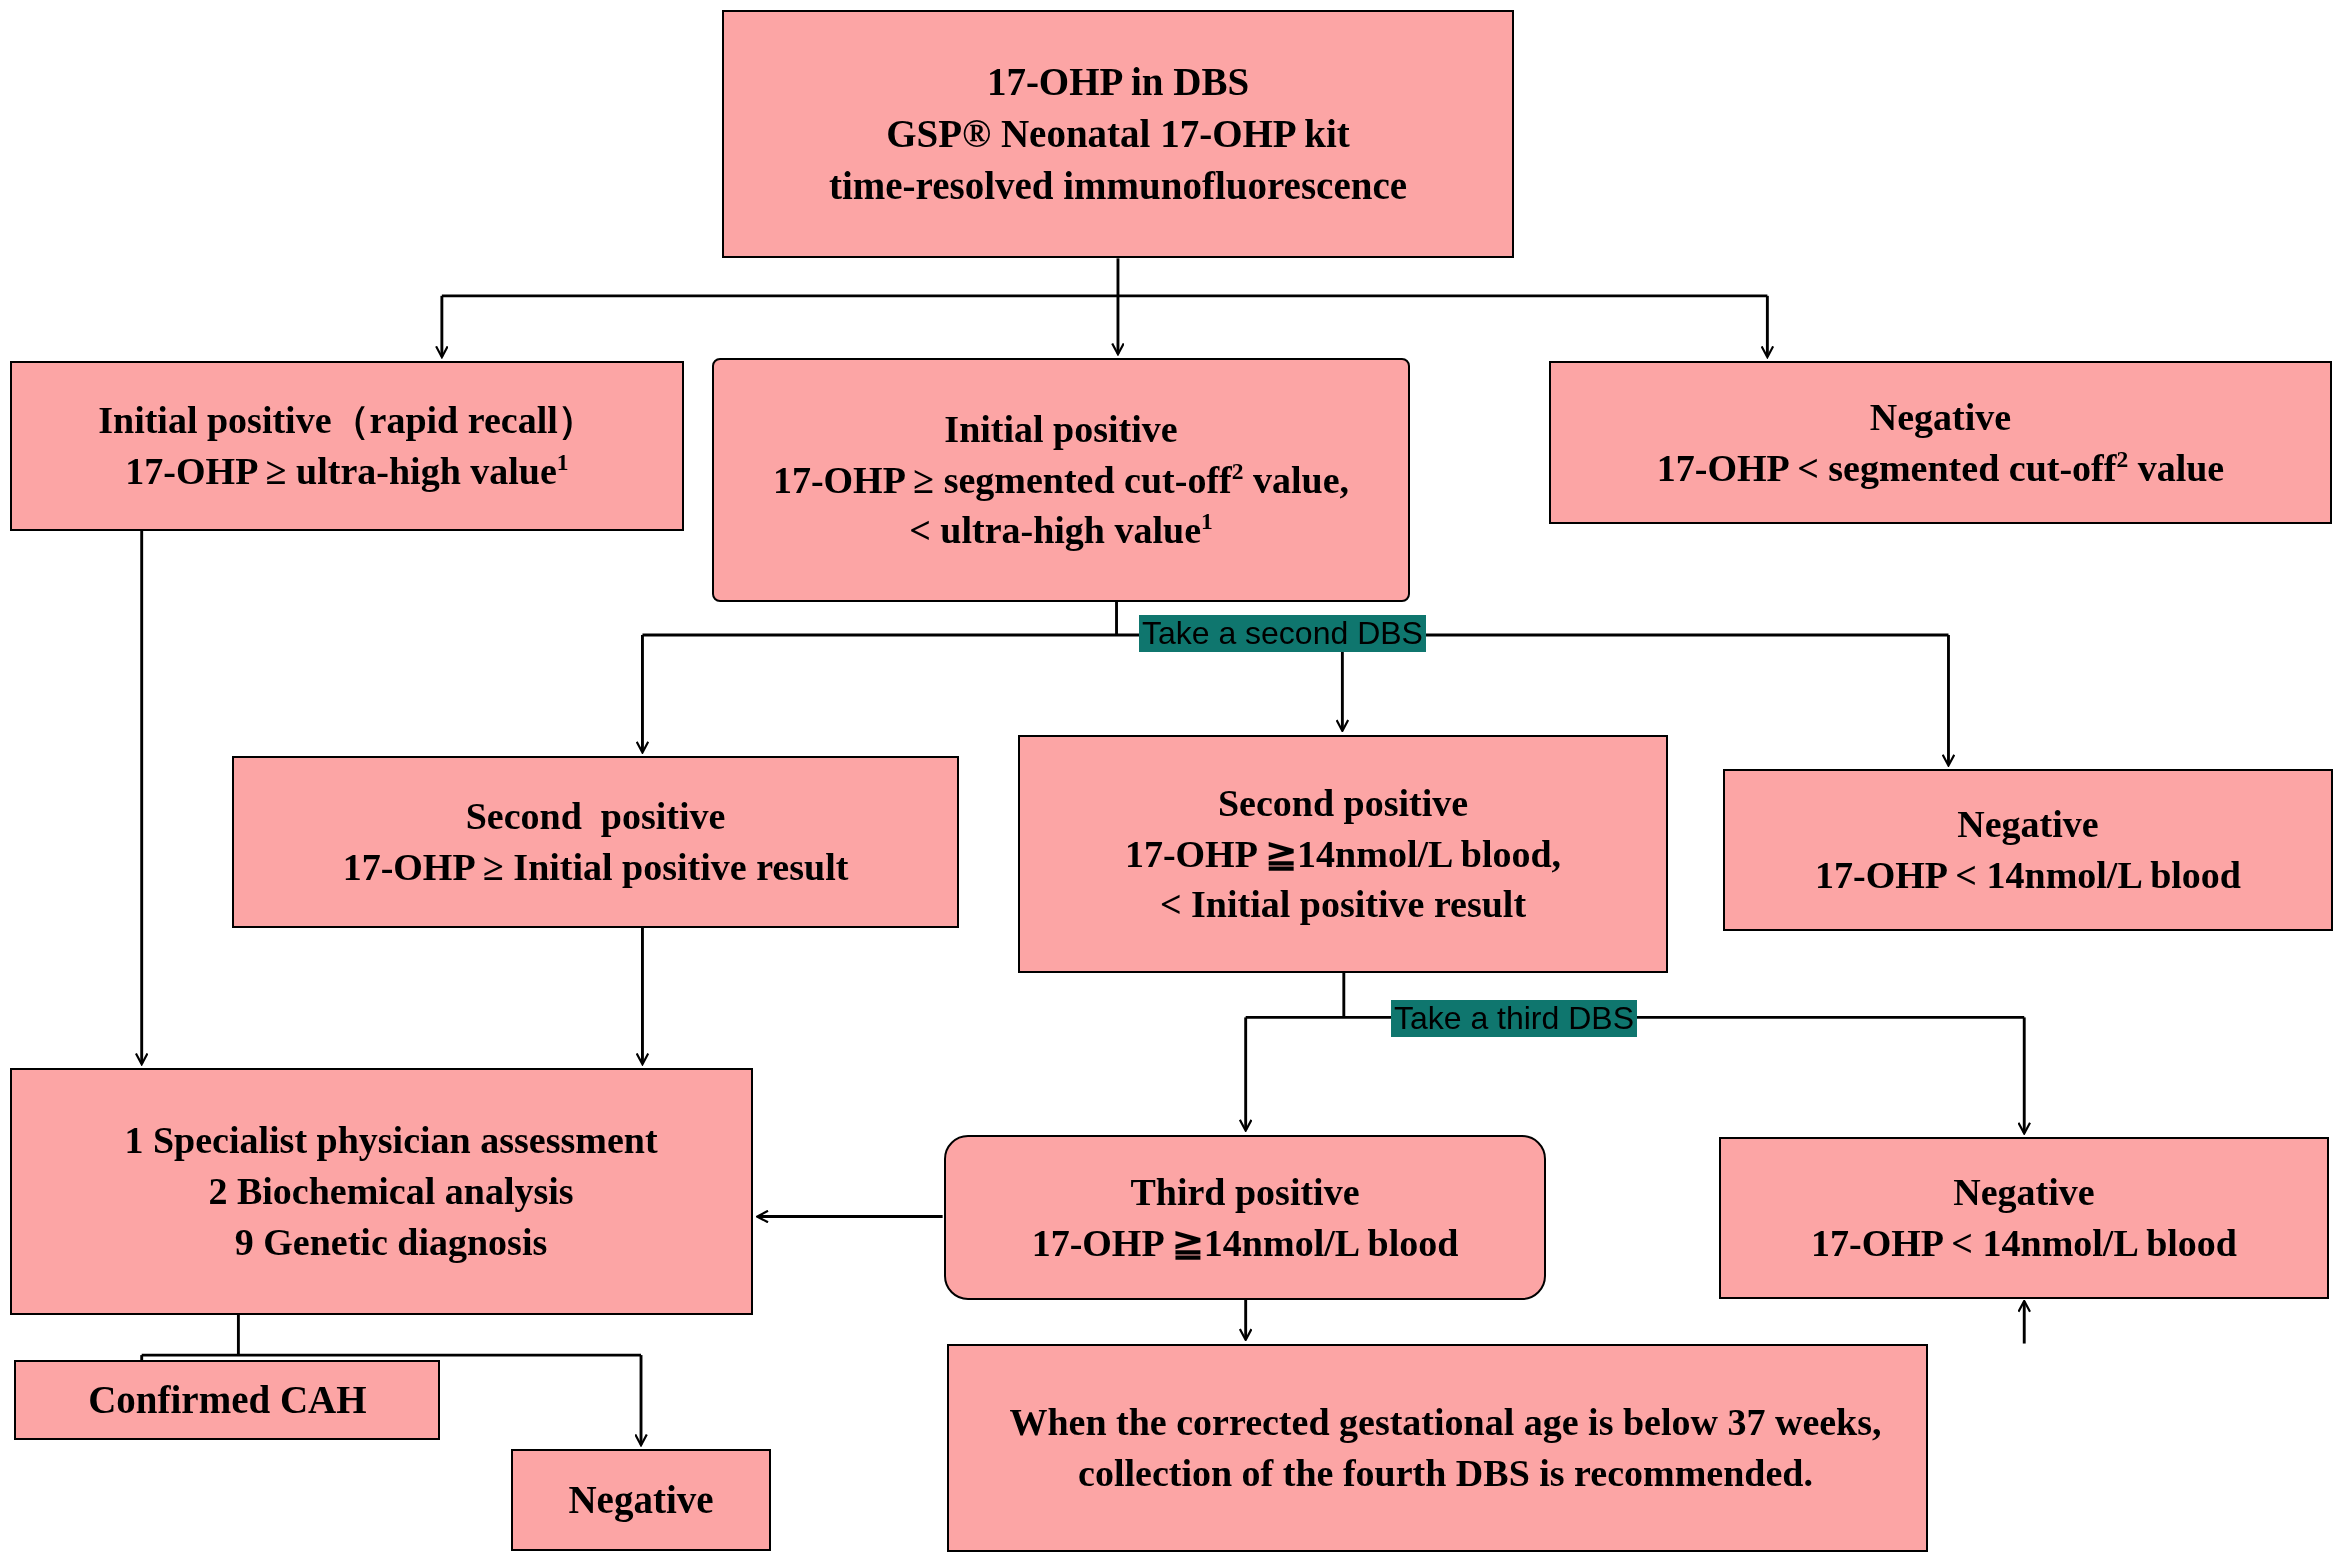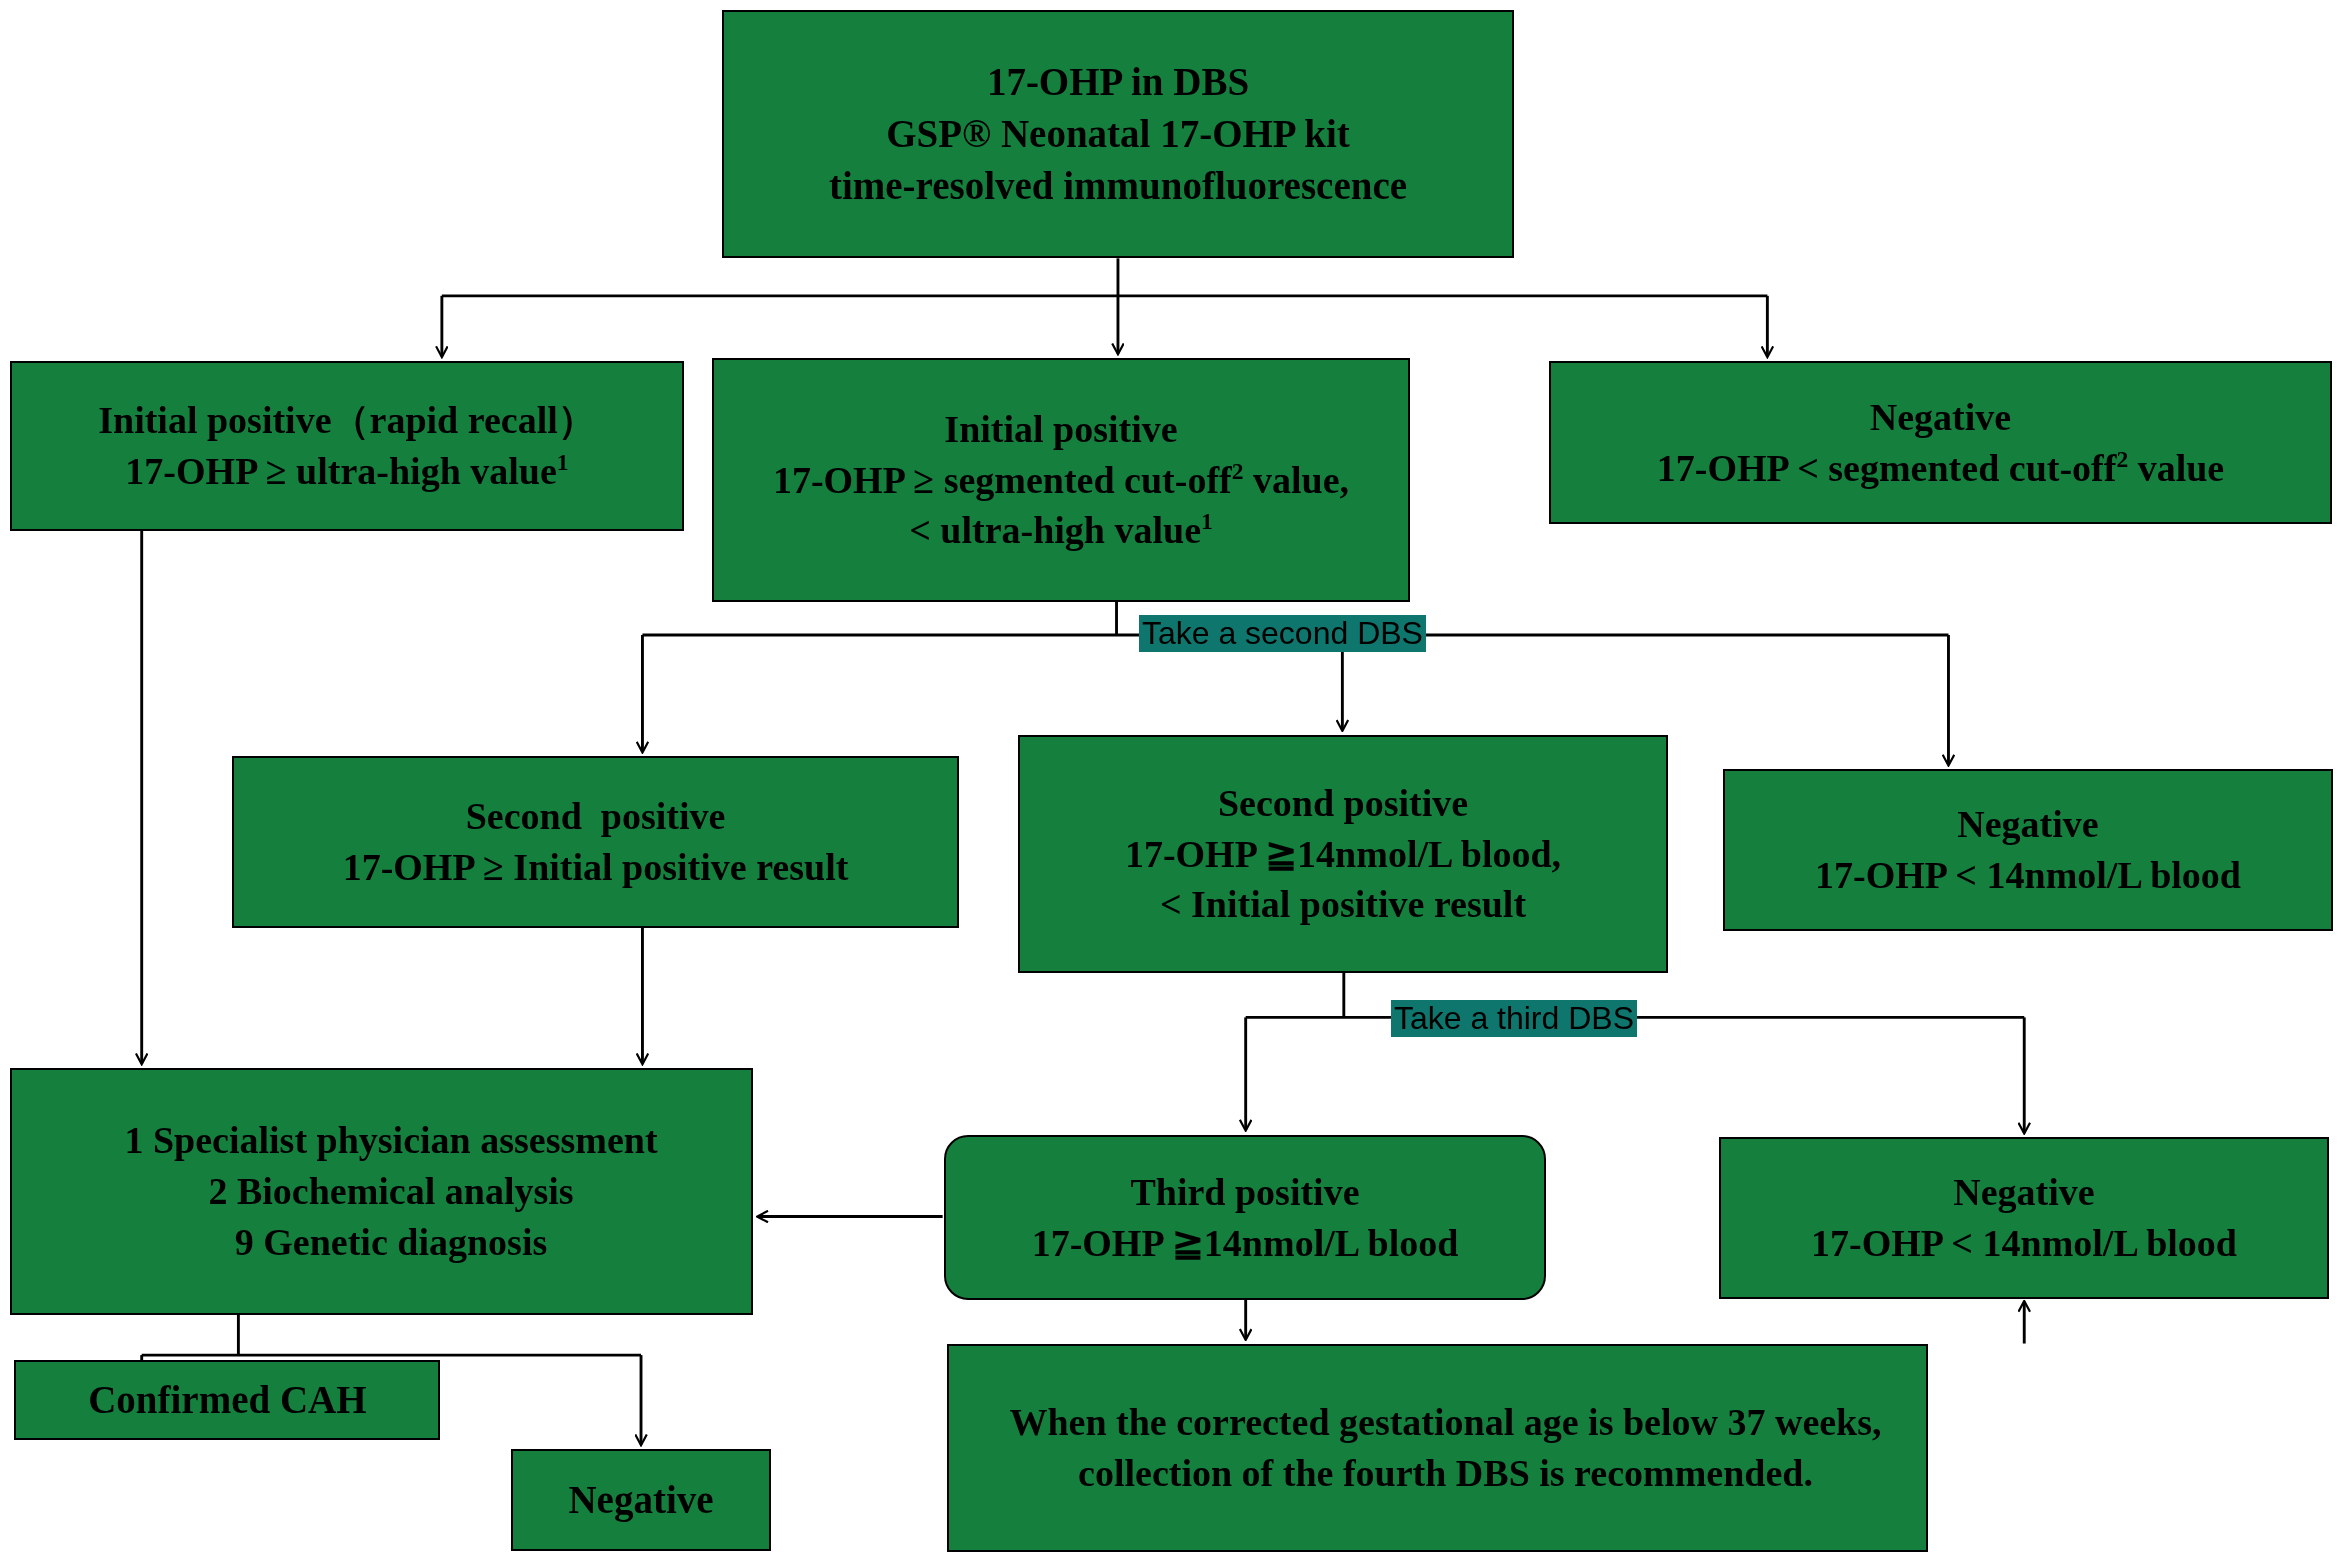--- a/index.html
+++ b/index.html
@@ -3,21 +3,21 @@
 <meta charset="utf-8">
 <style>
   html,body{margin:0;padding:0;background:#ffffff;}
   body{font-family:"Liberation Serif",serif;}
   #stage{position:relative;width:2342px;height:1560px;background:#fff;overflow:hidden;}
   #wires{position:absolute;left:0;top:0;width:2342px;height:1560px;}
   .node{
     position:absolute;
     box-sizing:border-box;
     border:2.9px solid #000;
-    background:#15803d;
+    background:#fca5a5;
     display:flex;
     flex-direction:column;
     align-items:center;
     justify-content:center;
     font-family:"Liberation Serif",serif;
     font-weight:bold;
     color:#000;
     z-index:3;
   }
   .node .ln{display:block;white-space:pre;line-height:1.34;}
@@ -77,21 +77,21 @@
   </svg>
 <div class="node center f54" style="left: 722px; top: 10px; width: 792px; height: 248px;">
       <span class="ln">17-OHP in DBS</span>
       <span class="ln">GSP® Neonatal 17-OHP kit</span>
       <span class="ln">time-resolved immunofluorescence</span>
     </div>
     <div class="node center f52" style="left: 10px; top: 361px; width: 674px; height: 170px;">
       <span class="ln">Initial positive（rapid recall）</span>
       <span class="ln">17-OHP ≥ ultra-high value<sup>1</sup></span>
     </div>
-    <div class="node center f52" style="left: 712px; top: 358px; width: 698px; height: 244px;">
+    <div class="node center f52" style="left: 712px; top: 358px; width: 698px; height: 244px; border-radius: 8px;">
       <span class="ln">Initial positive</span>
       <span class="ln">17-OHP ≥ segmented cut-off<sup>2</sup> value,</span>
       <span class="ln">&lt; ultra-high value<sup>1</sup></span>
     </div>
     <div class="node center f52" style="left: 1549px; top: 361px; width: 783px; height: 163px;">
       <span class="ln">Negative</span>
       <span class="ln">17-OHP &lt; segmented cut-off<sup>2</sup> value</span>
     </div>
     <div class="node center f52" style="left: 232px; top: 756px; width: 727px; height: 172px;">
       <span class="ln">Second  positive</span>

